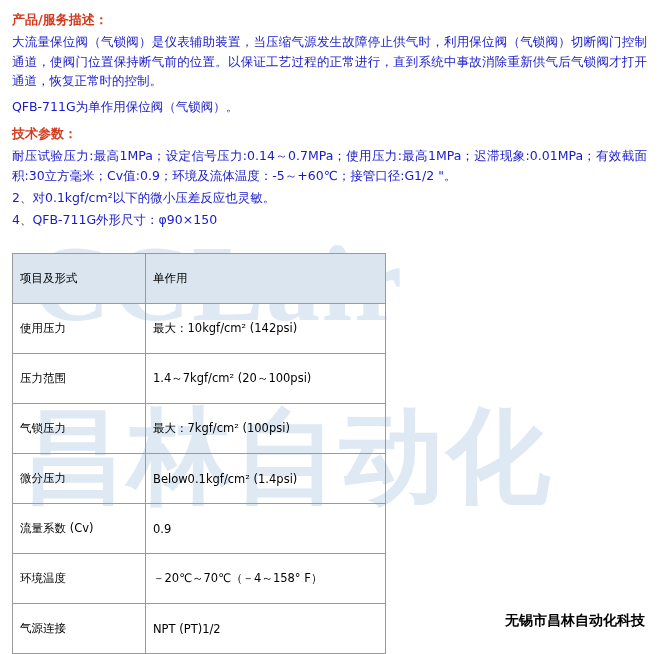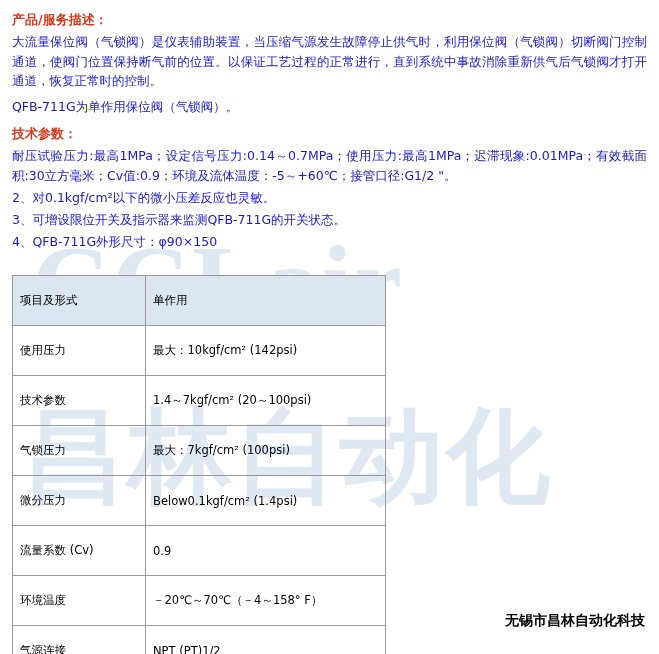--- a/index.html
+++ b/index.html
@@ -133,36 +133,35 @@
 
   <div class="sec-title">产品/服务描述：</div>
   <p class="para">大流量保位阀（气锁阀）是仪表辅助装置，当压缩气源发生故障停止供气时，利用保位阀（气锁阀）切断阀门控制通道，使阀门位置保持断气前的位置。以保证工艺过程的正常进行，直到系统中事故消除重新供气后气锁阀才打开通道，恢复正常时的控制。</p>
   <p class="para para-2">QFB-711G为单作用保位阀（气锁阀）。</p>
 
   <div class="sec-title sec-title-2">技术参数：</div>
   <p class="para">耐压试验压力:最高1MPa；设定信号压力:0.14～0.7MPa；使用压力:最高1MPa；迟滞现象:0.01MPa；有效截面积:30立方毫米；Cv值:0.9；环境及流体温度：-5～+60℃；接管口径:G1/2 "。</p>
 
   <ul class="list">
     <li>2、对0.1kgf/cm²以下的微小压差反应也灵敏。</li>
-    <li>3、可增设限位开关及指示器来监测QFB-711G的开关状态。</li>
     <li>4、QFB-711G外形尺寸：φ90×150</li>
   </ul>
 
   <table class="spec">
     <tbody>
       <tr class="head">
         <td class="col-a">项目及形式</td>
         <td class="col-b">单作用</td>
       </tr>
       <tr>
         <td class="col-a">使用压力</td>
         <td class="col-b">最大：10kgf/cm² (142psi)</td>
       </tr>
       <tr>
-        <td class="col-a">技术参数</td>
+        <td class="col-a">压力范围</td>
         <td class="col-b">1.4～7kgf/cm² (20～100psi)</td>
       </tr>
       <tr>
         <td class="col-a">气锁压力</td>
         <td class="col-b">最大：7kgf/cm² (100psi)</td>
       </tr>
       <tr>
         <td class="col-a">微分压力</td>
         <td class="col-b">Below0.1kgf/cm² (1.4psi)</td>
       </tr>

